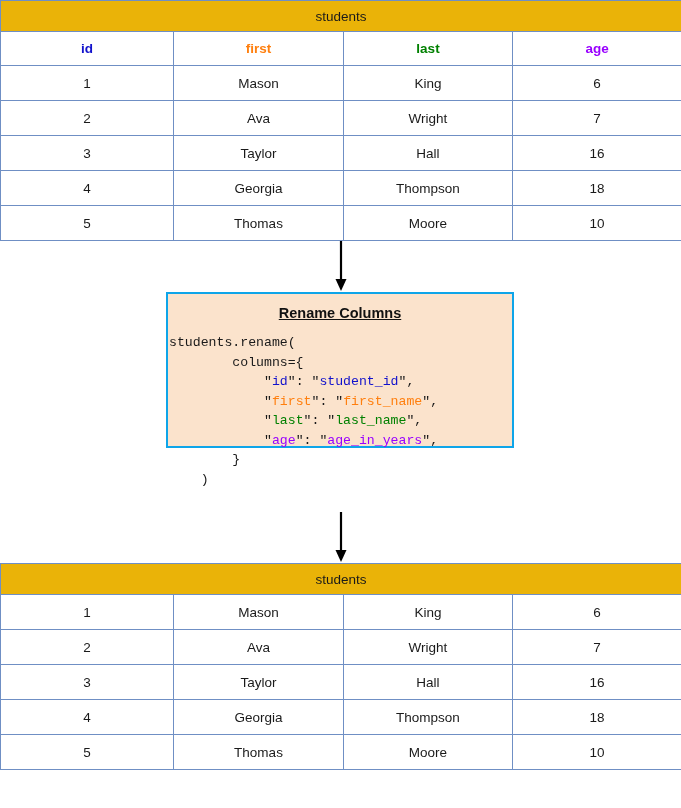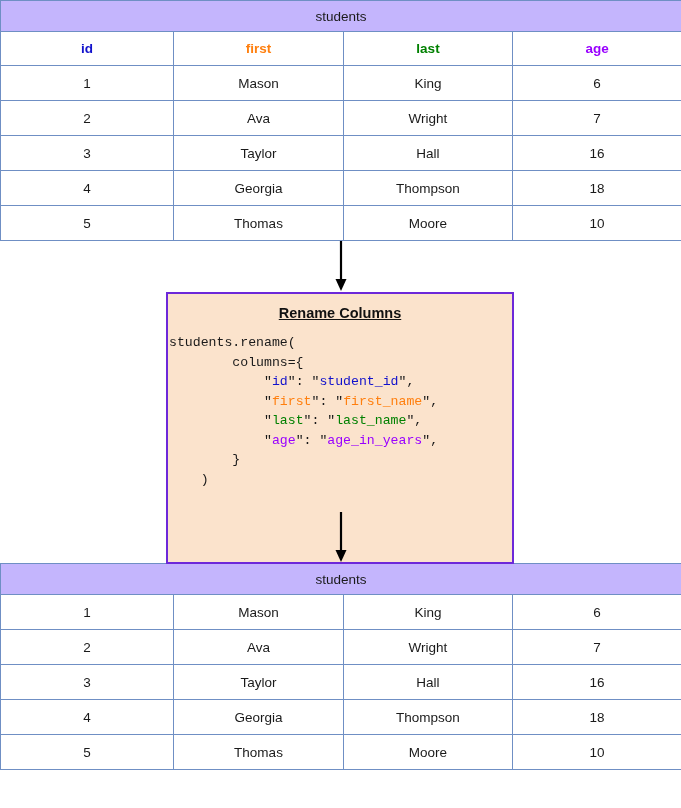--- a/index.html
+++ b/index.html
@@ -24,21 +24,21 @@
   .db-table td {
     border: 1px solid #6F8FC4;
     text-align: center;
     vertical-align: middle;
     font-size: 13.5px;
     color: #1a1a1a;
     height: 34px;
     padding: 0;
   }
   .db-table .title-cell {
-    background: #c4b5fd;
+    background: #eab308;
     font-size: 13.5px;
     font-weight: normal;
     color: #1a1a1a;
     height: 30px;
   }
   .db-table .col-head {
     background: #ffffff;
     font-weight: bold;
     font-size: 13.5px;
     height: 33px;
@@ -64,23 +64,23 @@
   .code-region {
     width: 681px;
     height: 220px;
     position: relative;
   }
   .code-box {
     position: absolute;
     left: 166px;
     top: 0px;
     width: 348px;
-    height: 272px;
+    height: 156px;
     background: #FBE3CC;
-    border: 2px solid #6d28d9;
+    border: 2px solid #0ea5e9;
     box-sizing: border-box;
   }
   .code-title {
     text-align: center;
     font-size: 14.5px;
     font-weight: bold;
     color: #111111;
     text-decoration: underline;
     margin-top: 11px;
     font-family: "Liberation Sans", sans-serif;

